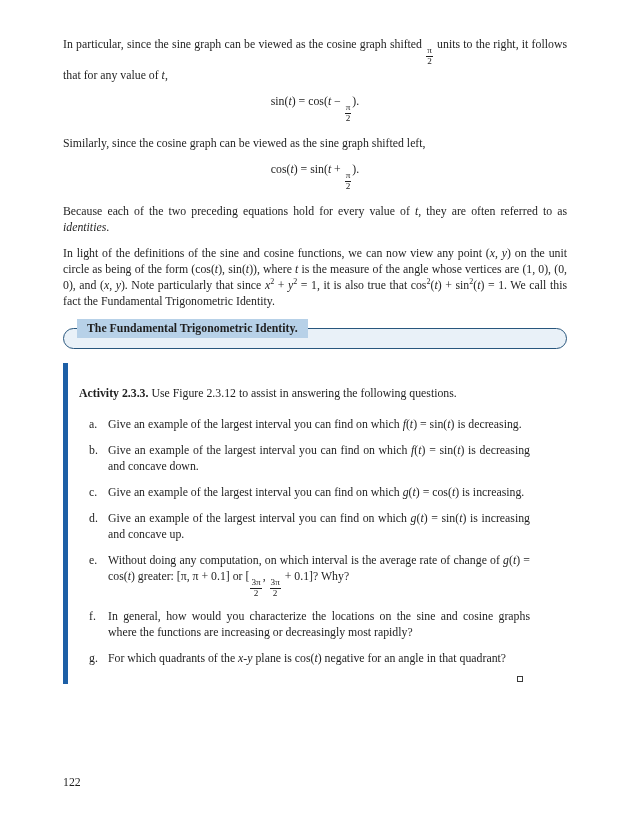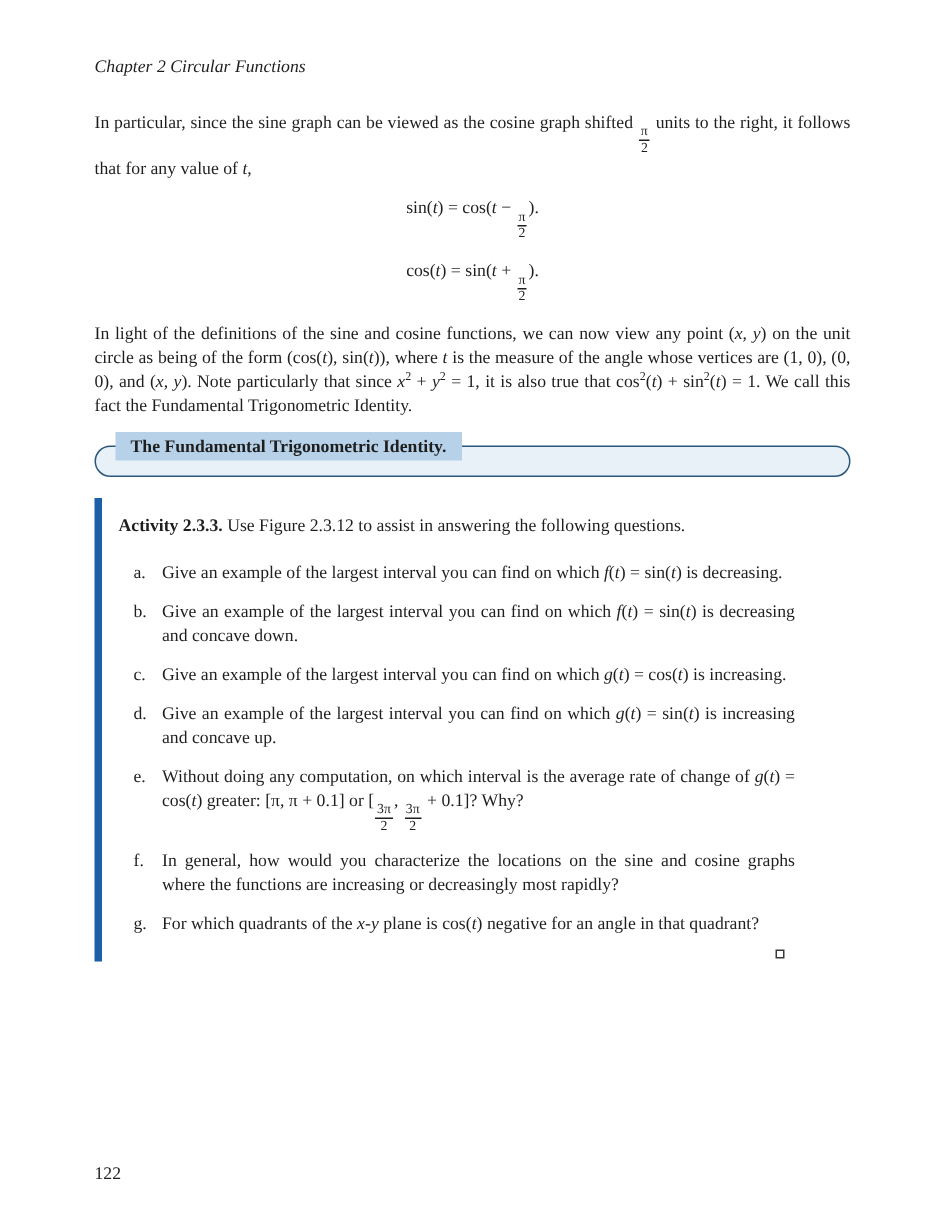--- a/index.html
+++ b/index.html
@@ -66,21 +66,21 @@
     font-weight: bold;
     padding: 1px 10px 2px 10px;
     white-space: nowrap;
   }
   .identity-box .equation { margin: 3px 0 0 0; }
   .activity {
     border-left: 5px solid var(--activity-bar);
     margin-top: 14px;
     padding: 6px 37px 2px 11px;
   }
-  .activity-heading { margin: 4px 0 15px 0; }
+  .activity-heading { margin: 16px 0 15px 0; }
   .activity-heading b { font-weight: bold; }
   .item {
     display: flex;
     margin-bottom: 10px;
     padding-left: 10px;
   }
   .item-label {
     flex: none;
     width: 13px;
     margin-right: 6px;
@@ -105,38 +105,39 @@
     position: absolute;
     left: 63px;
     top: 774px;
   }
 </style>
 </head>
 <body>
 
 <div class="page">
 
-  <div class="running-head">Chapter 2 Circular Functions</div>
 
   <p class="par">In particular, since the sine graph can be viewed as the cosine graph shifted <span class="frac">
         <span>π</span>
         <span>2</span>
       </span> units to the right, it follows that for any value of <i>t</i>,</p>
 
   <div class="equation">sin(<i>t</i>) = cos(<i>t</i> − <span class="frac">
         <span>π</span>
         <span>2</span>
       </span>).</div>
 
+  <p class="par">Similarly, since the cosine graph can be viewed as the sine graph shifted left,</p>
 
   <div class="equation">cos(<i>t</i>) = sin(<i>t</i> + <span class="frac">
         <span>π</span>
         <span>2</span>
       </span>).</div>
 
+  <p class="par">Because each of the two preceding equations hold for every value of <i>t</i>, they are often referred to as <i>identities</i>.</p>
 
   <p class="par">In light of the definitions of the sine and cosine functions, we can now view any point (<i>x</i>, <i>y</i>) on the unit circle as being of the form (cos(<i>t</i>), sin(<i>t</i>)), where <i>t</i> is the measure of the angle whose vertices are (1, 0), (0, 0), and (<i>x</i>, <i>y</i>). Note particularly that since <i>x</i><sup>2</sup> + <i>y</i><sup>2</sup> = 1, it is also true that cos<sup>2</sup>(<i>t</i>) + sin<sup>2</sup>(<i>t</i>) = 1. We call this fact the Fundamental Trigonometric Identity.</p>
 
   <div class="identity-box">
     <div class="box-title">The Fundamental Trigonometric Identity.</div>
   </div>
 
 
   <div class="activity">
     <p class="activity-heading"><b>Activity 2.3.3.</b> <span>Use Figure 2.3.12 to assist in answering the following questions.</span></p>

